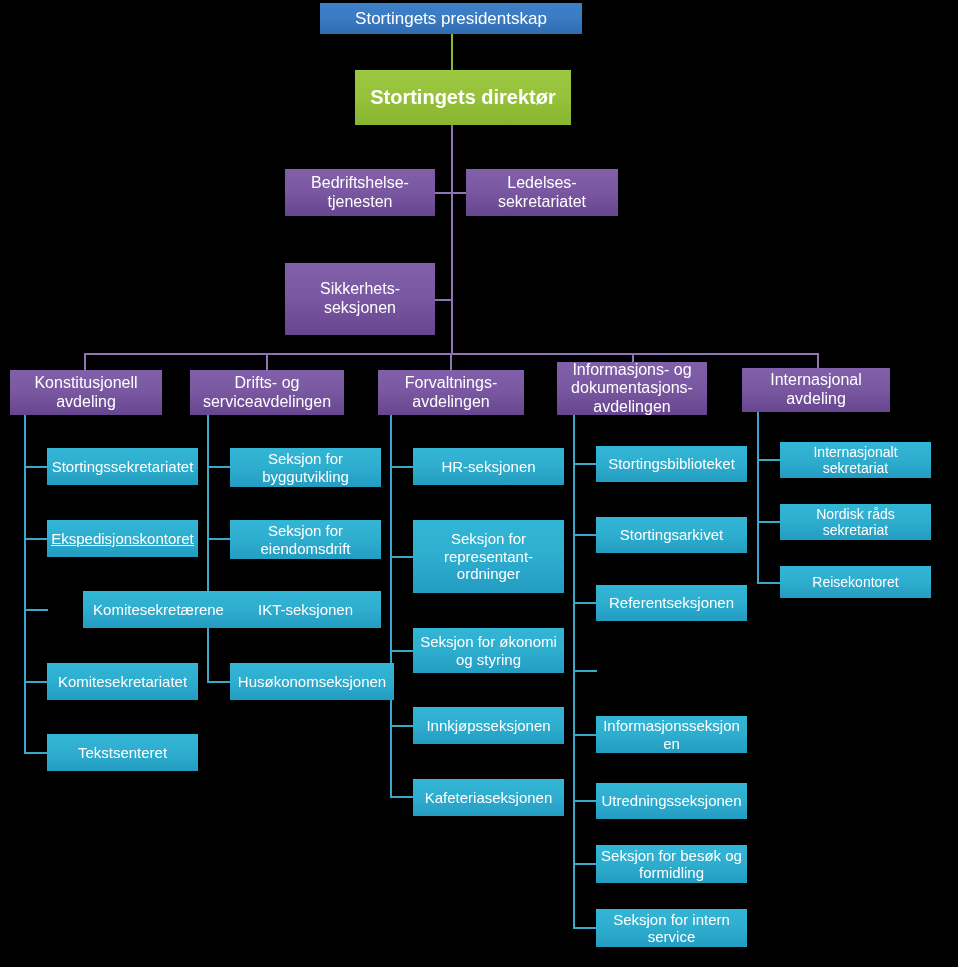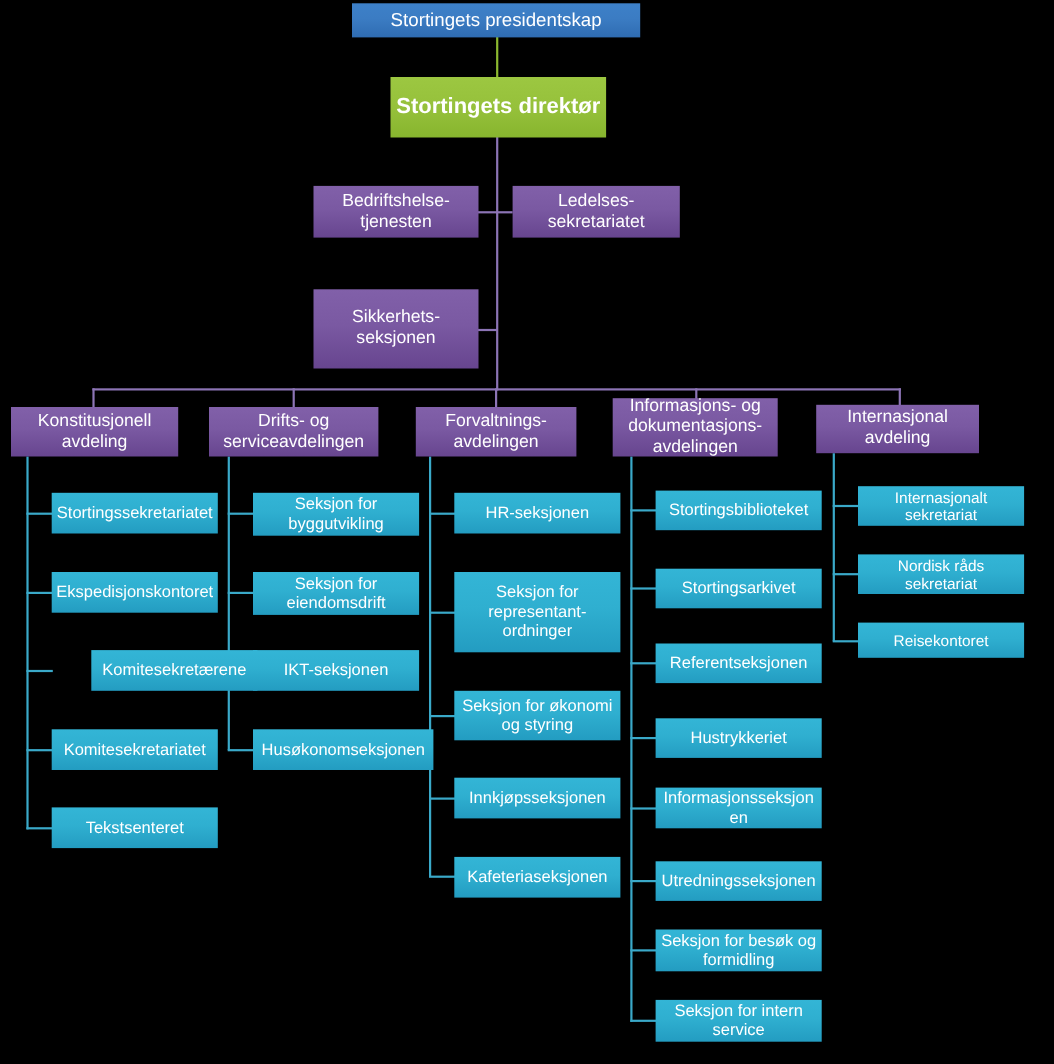--- a/index.html
+++ b/index.html
@@ -105,21 +105,21 @@
   <div class="ln h teal" style="left:573px;top:863px;width:24px;"></div>
   <div class="ln h teal" style="left:573px;top:927px;width:24px;"></div>
 
   <div class="ln v teal" style="left:757px;top:412px;height:171px;"></div>
   <div class="ln h teal" style="left:757px;top:459px;width:24px;"></div>
   <div class="ln h teal" style="left:757px;top:521px;width:24px;"></div>
   <div class="ln h teal" style="left:757px;top:582px;width:24px;"></div>
 
   <div class="box blue" style="left:320px;top:3px;width:262px;height:31px;">Stortingets presidentskap</div>
 
-  <div class="box green" style="left:355px;top:70px;width:196px;height:55px;">Stortingets direktør</div>
+  <div class="box green" style="left:355px;top:70px;width:216px;height:55px;">Stortingets direktør</div>
 
   <div class="box purple" style="left:285px;top:169px;width:150px;height:47px;">Bedriftshelse-
 tjenesten</div>
   <div class="box purple" style="left:466px;top:169px;width:152px;height:47px;">Ledelses-
 sekretariatet</div>
   <div class="box purple" style="left:285px;top:263px;width:150px;height:72px;">Sikkerhets-
 seksjonen</div>
 
   <div class="box purple" style="left:10px;top:370px;width:152px;height:45px;">Konstitusjonell
 avdeling</div>
@@ -127,21 +127,21 @@
 serviceavdelingen</div>
   <div class="box purple" style="left:378px;top:370px;width:146px;height:45px;">Forvaltnings-
 avdelingen</div>
   <div class="box purple" style="left:557px;top:362px;width:150px;height:53px;">Informasjons- og
 dokumentasjons-
 avdelingen</div>
   <div class="box purple" style="left:742px;top:368px;width:148px;height:44px;">Internasjonal
 avdeling</div>
 
   <div class="box teal" style="left:47px;top:448px;width:151px;height:37px;">Stortingssekretariatet</div>
-  <div class="box teal" style="left:47px;top:520px;width:151px;height:37px;">Ekspedisjonskontoret</div>
+  <div class="box teal" style="left:47px;top:520px;width:151px;height:37px;text-decoration:underline;">Ekspedisjonskontoret</div>
   <div class="box teal" style="left:47px;top:591px;width:151px;height:37px;margin-left:36px;">Komitesekretærene</div>
   <div class="box teal" style="left:47px;top:663px;width:151px;height:37px;">Komitesekretariatet</div>
   <div class="box teal" style="left:47px;top:734px;width:151px;height:37px;">Tekstsenteret</div>
 
   <div class="box teal" style="left:230px;top:448px;width:151px;height:39px;">Seksjon for
 byggutvikling</div>
   <div class="box teal" style="left:230px;top:520px;width:151px;height:39px;">Seksjon for
 eiendomsdrift</div>
   <div class="box teal" style="left:230px;top:591px;width:151px;height:37px;">IKT-seksjonen</div>
   <div class="box teal" style="left:230px;top:663px;width:164px;height:37px;">Husøkonomseksjonen</div>
@@ -151,21 +151,20 @@
 representant-
 ordninger</div>
   <div class="box teal" style="left:413px;top:628px;width:151px;height:45px;">Seksjon for økonomi
 og styring</div>
   <div class="box teal" style="left:413px;top:707px;width:151px;height:37px;">Innkjøpsseksjonen</div>
   <div class="box teal" style="left:413px;top:779px;width:151px;height:37px;">Kafeteriaseksjonen</div>
 
   <div class="box teal" style="left:596px;top:446px;width:151px;height:36px;">Stortingsbiblioteket</div>
   <div class="box teal" style="left:596px;top:517px;width:151px;height:36px;">Stortingsarkivet</div>
   <div class="box teal" style="left:596px;top:585px;width:151px;height:36px;">Referentseksjonen</div>
-  <div class="box teal" style="left:596px;top:653px;width:151px;height:36px;">Hustrykkeriet</div>
   <div class="box teal overflow" style="left:596px;top:716px;width:151px;height:37px;">Informasjonsseksjonen</div>
   <div class="box teal" style="left:596px;top:783px;width:151px;height:36px;">Utredningsseksjonen</div>
   <div class="box teal" style="left:596px;top:845px;width:151px;height:38px;">Seksjon for besøk og
 formidling</div>
   <div class="box teal" style="left:596px;top:909px;width:151px;height:38px;">Seksjon for intern
 service</div>
 
   <div class="box tealsm" style="left:780px;top:442px;width:151px;height:36px;">Internasjonalt
 sekretariat</div>
   <div class="box tealsm" style="left:780px;top:504px;width:151px;height:36px;">Nordisk råds

